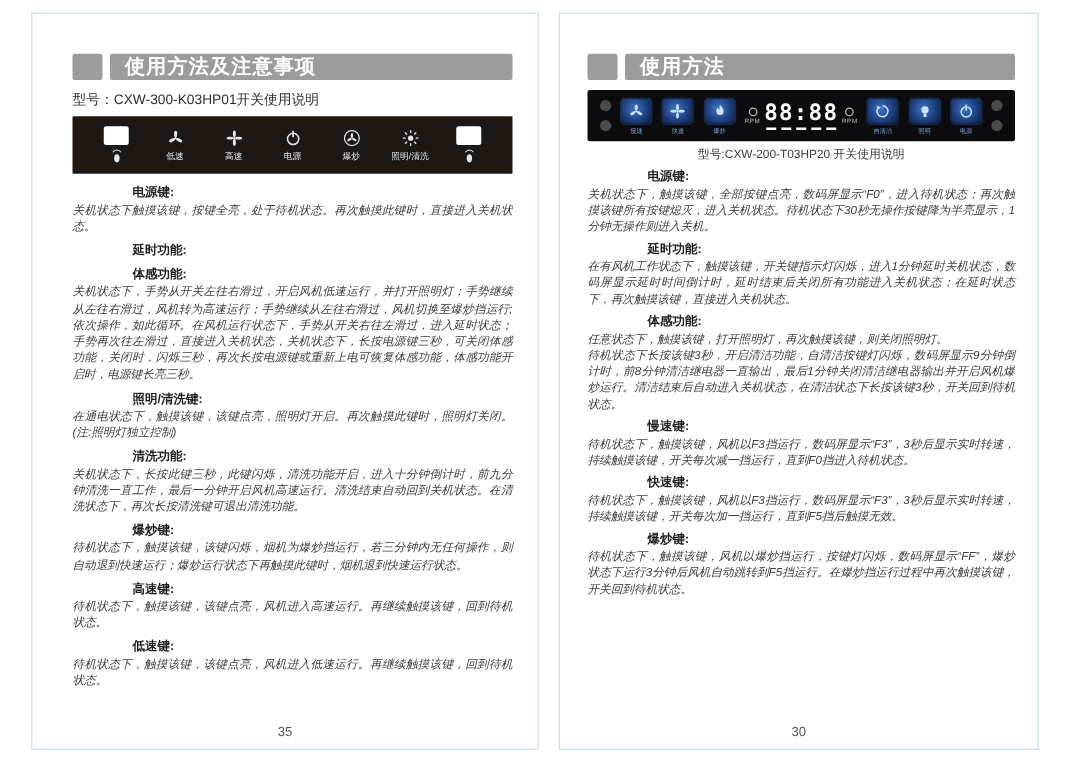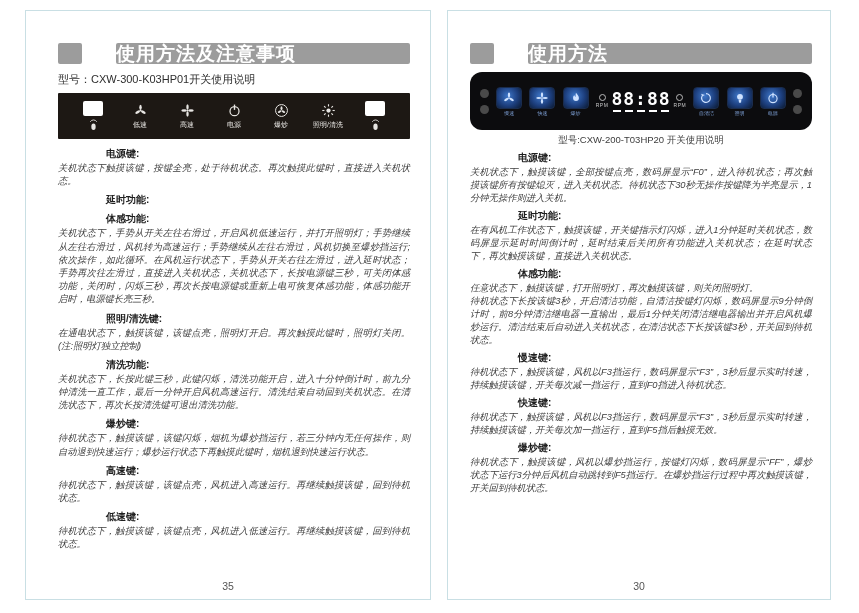--- a/index.html
+++ b/index.html
@@ -10,33 +10,33 @@
   }
   .page{
     position:absolute;top:10px;height:590px;background:#fff;
     border:1px solid #c9dfe4;box-sizing:border-box;overflow:hidden;
   }
   .page-left{left:25px;width:406px;padding:32px 20px 0 32px;}
   .page-right{left:447px;width:384px;padding:32px 18px 0 22px;}
   
   .hdr{display:flex;align-items:stretch;height:21px;margin-bottom:8px;}
   .hdr-sq{width:24px;background:#9c9c9c;margin-right:6px;border-radius:2px;}
-  .hdr-bar{flex:1;background:#9c9c9c;color:#ffffff;font-size:19px;font-weight:bold;
-    display:flex;align-items:center;letter-spacing:1px;border-radius:2px;margin-left:28px;}
+  .hdr-bar{flex:1;background:#9c9c9c;color:#ffffff;font-size:16px;font-weight:bold;
+    display:flex;align-items:center;padding-left:12px;letter-spacing:1px;border-radius:2px;}
   
   .model-line{font-size:11px;color:#2e2e2e;margin:0 0 6px 0;}
   
   .panel1{background:#1d1814;height:46px;display:flex;align-items:center;
     justify-content:center;gap:17px;margin-bottom:8px;border-radius:1px;}
   .p1-item{display:flex;flex-direction:column;align-items:center;gap:2px;min-width:30px;}
   .p1-label{color:#e8e6e3;font-size:7px;white-space:nowrap;}
   .touch-sq{width:20px;height:15px;background:#ffffff;border-radius:2px;}
   
-  .panel2{background:#0c0c0e;height:58px;display:flex;align-items:center;
-    justify-content:space-between;padding:0 10px;border-radius:12px;}
+  .panel2{background:#0c0c0e;height:41px;display:flex;align-items:center;
+    justify-content:space-between;padding:0 10px;border-radius:2px;}
   .dot-col{display:flex;flex-direction:column;gap:7px;}
   .dot{width:9px;height:9px;border-radius:50%;background:#4a4a4a;}
   .tile-item{display:flex;flex-direction:column;align-items:center;gap:1px;}
   .tile{width:26px;height:22px;border-radius:4px;
     background:radial-gradient(circle at 45% 40%, #3e77c9 0%, #1d3f7e 55%, #0b1a33 100%);
     display:flex;align-items:center;justify-content:center;border:1px solid #1a2c4d;box-sizing:border-box;}
   .tile-label{color:#7d9fd4;font-size:5px;white-space:nowrap;}
   .display-cluster{display:flex;align-items:center;gap:3px;}
   .rpm-side{display:flex;flex-direction:column;align-items:center;gap:1px;}
   .gauge{width:5px;height:5px;border:1px solid #b9b9b9;border-radius:50%;}

